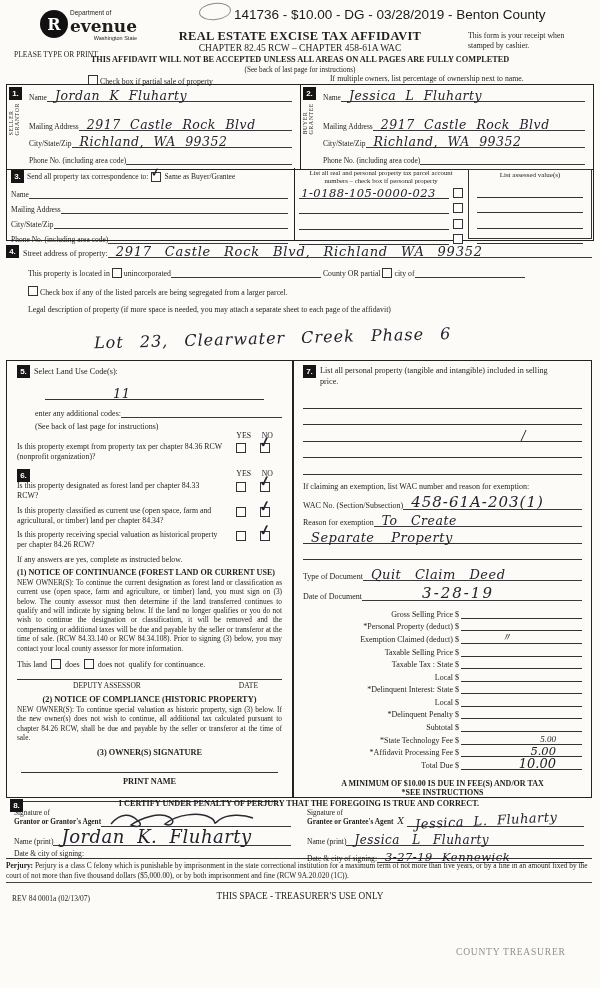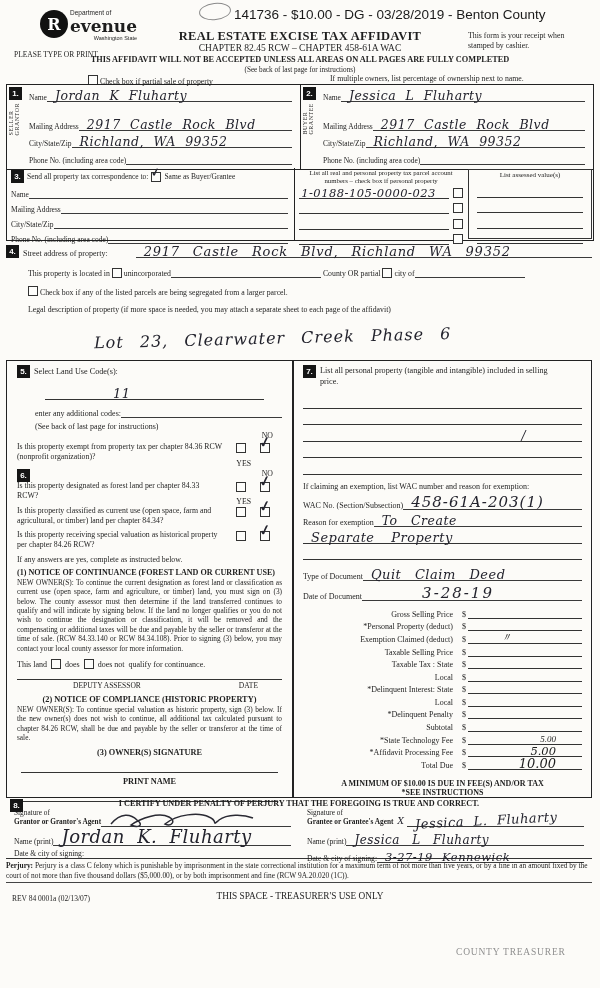--- a/index.html
+++ b/index.html
@@ -50,29 +50,29 @@
   
   .colL{left:6px;top:360px;width:287px;height:438px;border:1px solid #222;box-sizing:border-box;
         padding:4px 10px;font-size:8px;}
   .colR{left:293px;top:360px;width:299px;height:438px;border:1px solid #222;border-left:1px solid #222;
         box-sizing:border-box;padding:4px 9px;font-size:8px;}
   .qrow{position:relative;margin-top:5px;padding-right:60px;}
   .qtext{font-size:7.8px;line-height:1.25;}
   .cbyes{position:absolute;right:36px;top:1px;}
   .cbno{position:absolute;right:12px;top:1px;}
   .ynrow{position:relative;height:10px;font-size:7.8px;}
-  .ynrow .y{position:absolute;right:31px;margin-top:28px;}
+  .ynrow .y{position:absolute;right:31px;}
   .ynrow .n{position:absolute;right:9px;}
   .n1body,.n2body{font-size:7.35px;line-height:1.28;text-align:justify;margin-top:1px;}
   .dline{border-top:1px solid #333;margin-top:10px;display:flex;justify-content:space-between;
          font-size:7.5px;padding:1px 24px 0 56px;}
   .sigline{border-bottom:1px solid #333;height:12px;margin:3px 4px 0;}
   
   .mrow{display:flex;align-items:flex-end;height:12.6px;}
-  .mlabel{width:150px;text-align:right;font-size:8px;padding-right:9px;white-space:nowrap;}
+  .mlabel{width:150px;text-align:right;font-size:8px;padding-right:2px;white-space:nowrap;}
   .mcur{font-size:8px;padding-right:1px;}
   .mline{flex:1;border-bottom:1px solid #333;height:10px;position:relative;margin-left:1px;}
   .mval{position:absolute;right:26px;bottom:0;font-size:9px;}
   .mval.hwv{font-size:11.5px;bottom:-2px;font-family:"DejaVu Serif",serif;font-style:italic;}
   
   .s8{left:6px;top:798px;width:586px;height:61px;border-bottom:1px solid #333;box-sizing:border-box;}
   .s8cols{display:flex;margin-top:1px;}
   .s8c{width:50%;padding:0 8px;box-sizing:border-box;}
   .siglabel{font-size:7.3px;line-height:1.2;white-space:nowrap;}
   .scrib{position:absolute;left:6px;bottom:-4px;}
@@ -231,21 +231,21 @@
       <div class="pline" style="margin-top:3px;"></div>
       <div class="pline" style="margin-top:3px;"></div>
       <div class="pline" style="margin-top:3px;"></div>
     </div>
   </div>
 
   <div class="abs" style="left:6px;top:243px;width:586px;">
     <div class="frow" style="font-size:8px;">
       <span class="badge" style="margin-right:4px;">4.</span>
       <span>Street address of property:</span>
-      <span class="ul" style="height:14px;margin-left:28px;">
+      <span class="ul" style="height:14px;">
         <i class="hw hwin" style="font-size:13px;word-spacing:8px;letter-spacing:.8px;">2917  Castle Rock Blvd,  Richland  WA  99352</i>
         </span>
     </div>
     <div class="frow" style="font-size:7.8px;margin-top:7px;padding-left:22px;">
       <span>This property is located in</span>&nbsp;
       <span class="cb"></span>&nbsp;
       <span>unincorporated</span>
       <span class="ul" style="max-width:150px;"></span>&nbsp;
       <span>County OR  partial</span>&nbsp;
       <span class="cb"></span>&nbsp;

